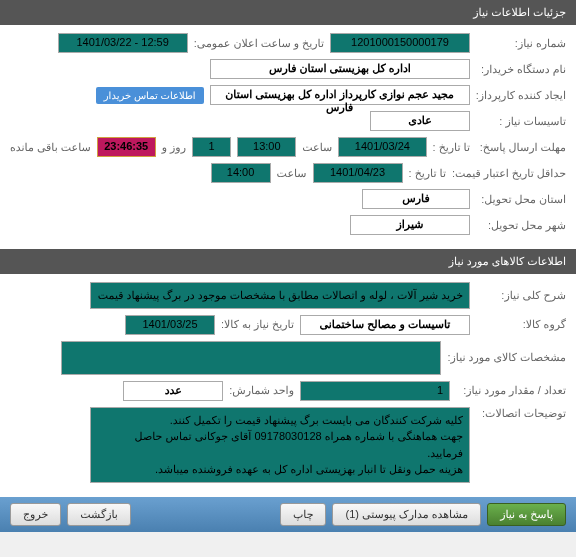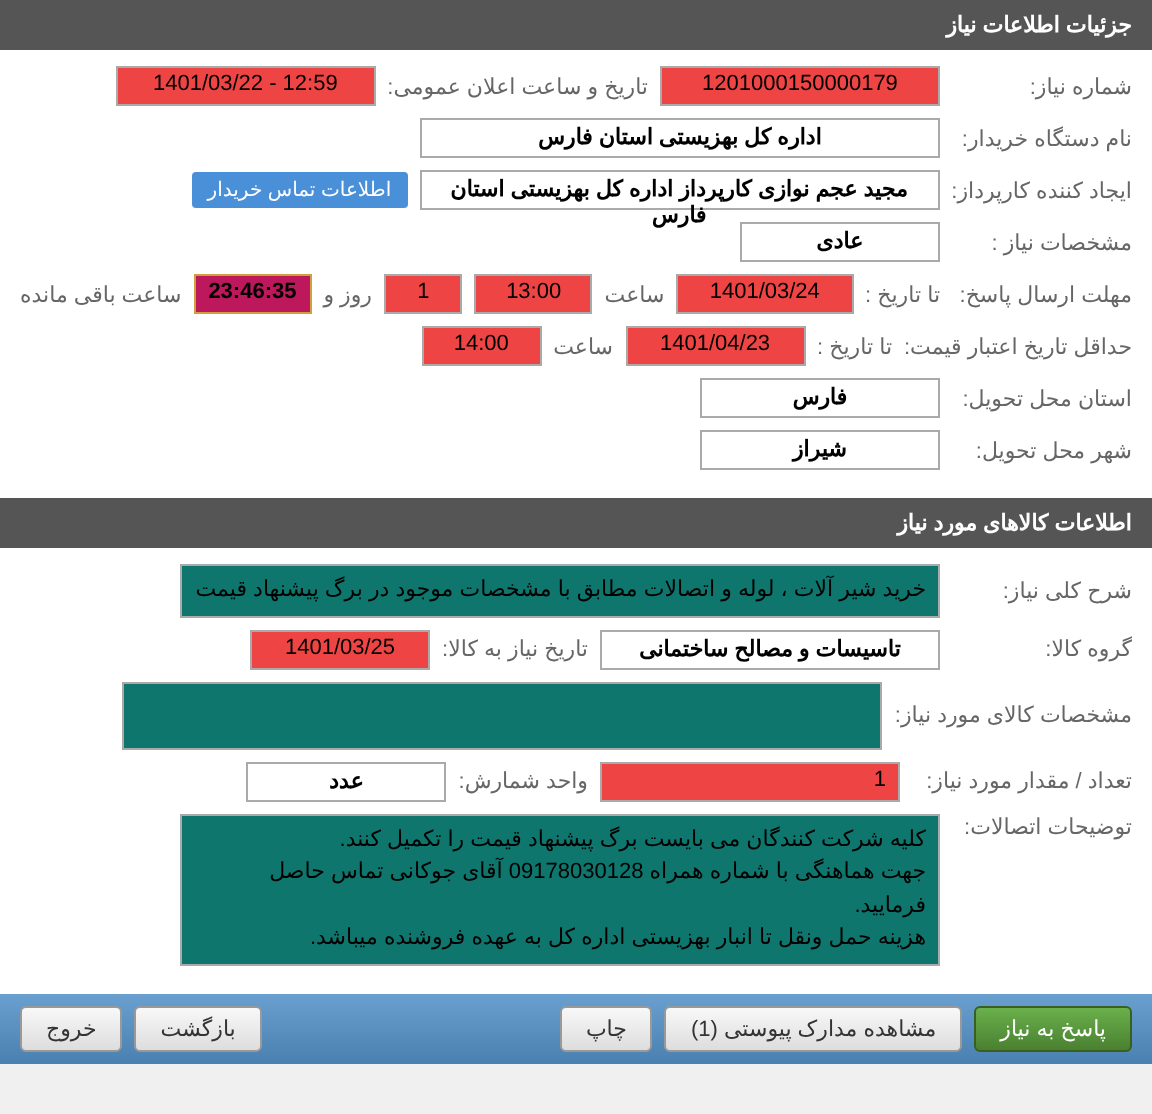--- a/index.html
+++ b/index.html
@@ -14,21 +14,21 @@
 }
 .panel {
   background: #fff;
   margin: 0;
 }
 .section-header {
   background: #555;
   color: #fff;
   padding: 6px 10px;
   font-size: 11px;
-  font-weight: bold;
+  font-weight: normal;
 }
 .section-body {
   padding: 8px 10px;
 }
 .row {
   display: flex;
   align-items: center;
   margin-bottom: 6px;
   gap: 6px;
   flex-wrap: nowrap;
@@ -40,21 +40,21 @@
   min-width: 90px;
   text-align: right;
 }
 .label-inline {
   color: #666;
   font-size: 11px;
   white-space: nowrap;
 }
 .input-box {
   border: 1px solid #aaa;
-  background: #ef4444;
+  background: #0f766e;
   padding: 2px 4px;
   font-size: 11px;
   height: 20px;
   text-align: center;
   direction: ltr;
 }
 .input-text {
   border: 1px solid #aaa;
   background: #fff;
   padding: 2px 4px;
@@ -134,21 +134,21 @@
       <div class="input-text input-wide">اداره کل بهزیستی استان فارس</div>
     </div>
 
     <div class="row">
       <span class="label">ایجاد کننده کارپرداز:</span>
       <div class="input-text input-wide">مجید عجم نوازی کارپرداز اداره کل بهزیستی استان فارس</div>
       <button class="btn-blue">اطلاعات تماس خریدار</button>
     </div>
 
     <div class="row">
-      <span class="label">مشخصات نیاز :</span>
+      <span class="label">تاسیسات نیاز :</span>
       <div class="input-text" style="width:100px">عادی</div>
     </div>
 
     <div class="row">
       <span class="label">مهلت ارسال پاسخ:</span>
       <span class="label-inline">تا تاریخ :</span>
       <div class="input-box" style="width:90px">1401/03/24</div>
       <span class="label-inline">ساعت</span>
       <div class="input-box input-time">13:00</div>
       <div class="input-box input-num">1</div>
@@ -160,21 +160,21 @@
     <div class="row">
       <span class="label">حداقل تاریخ اعتبار قیمت:</span>
       <span class="label-inline">تا تاریخ :</span>
       <div class="input-box" style="width:90px">1401/04/23</div>
       <span class="label-inline">ساعت</span>
       <div class="input-box input-time">14:00</div>
     </div>
 
     <div class="row">
       <span class="label">استان محل تحویل:</span>
-      <div class="input-text" style="width:120px">فارس</div>
+      <div class="input-text" style="width:108px">فارس</div>
     </div>
 
     <div class="row">
       <span class="label">شهر محل تحویل:</span>
       <div class="input-text" style="width:120px">شیراز</div>
     </div>
 
   </div>
 
   <div class="section-header">اطلاعات کالاهای مورد نیاز</div>

